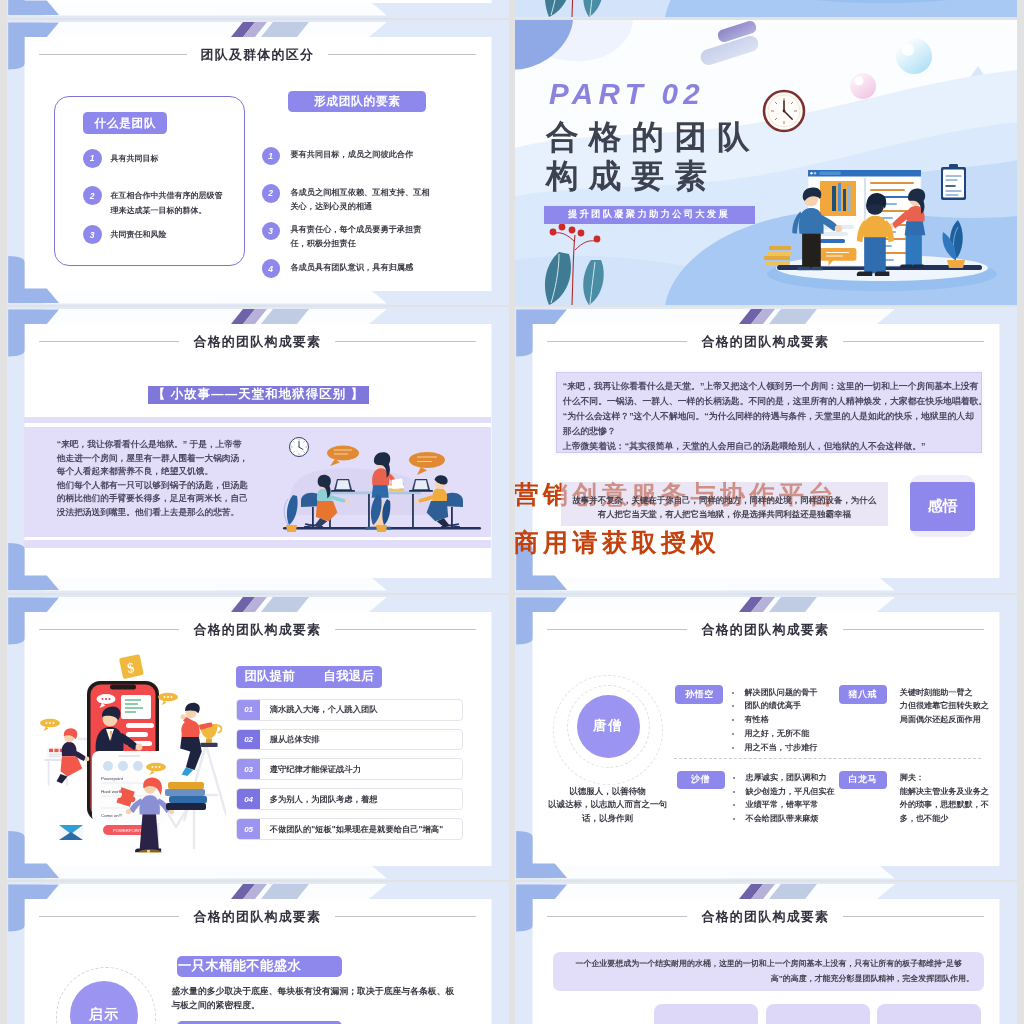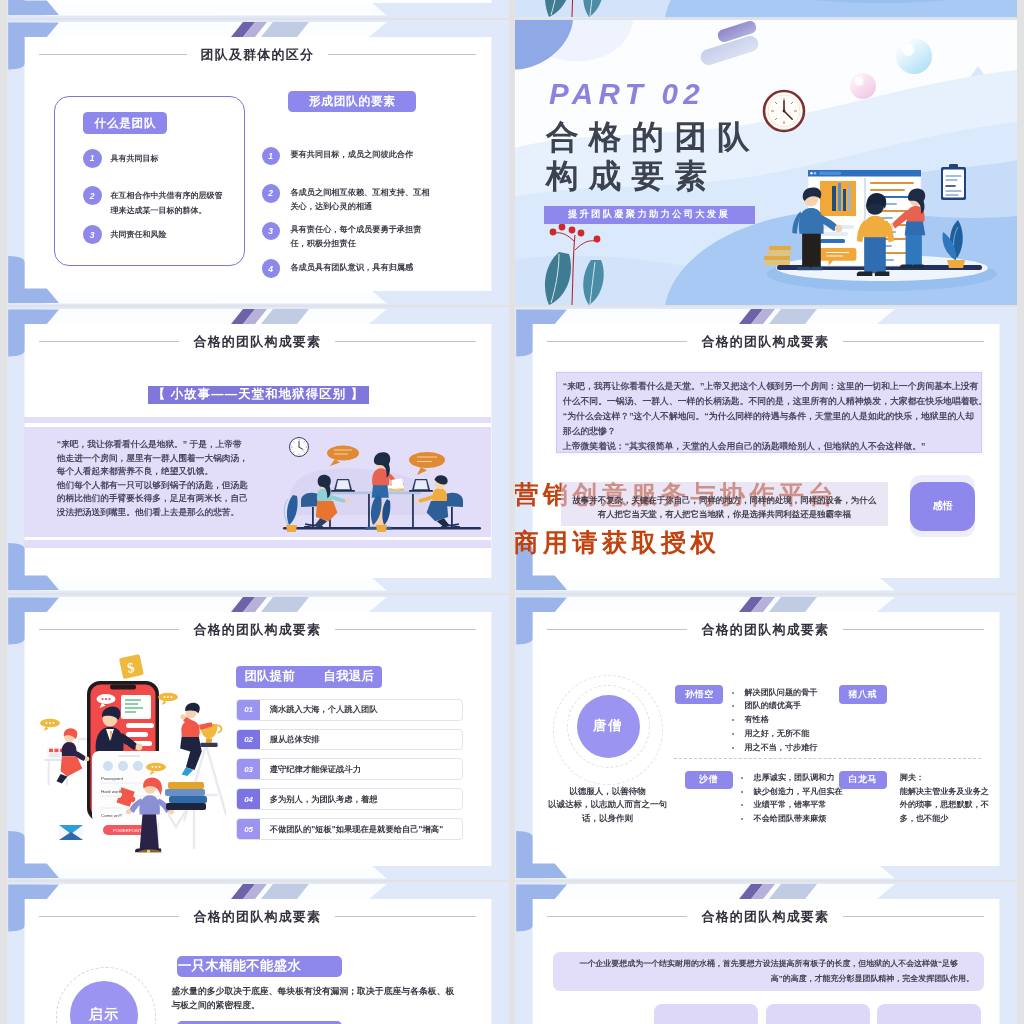--- a/index.html
+++ b/index.html
@@ -49,21 +49,21 @@
        border:1px solid #7d74d8;border-radius:15px;}
   .s1-pill{position:absolute;left:27.9px;top:15px;width:83.7px;height:21.3px;font-size:11.6px;
        letter-spacing:0.8px;border-radius:4.5px;text-indent:0.8px;}
   .s1-row{position:absolute;left:27.5px;width:140px;display:flex;gap:9px;align-items:flex-start;}
   .s1-row:nth-of-type(2){top:51.5px}
   .s1-row:nth-of-type(3){top:89px}
   .s1-row:nth-of-type(4){top:128px}
   .s1-row .num{width:18.8px;height:18.8px;font-size:8.5px;margin-top:0px;}
   .s1-row .txt{font-size:8px;line-height:15px;font-weight:bold;padding-top:2px;}
   .s1-right{position:absolute;left:249px;top:71.7px;width:215px;}
-  .s1-pill2{position:absolute;left:32.5px;top:0;width:128px;height:21.2px;font-size:11.8px;
+  .s1-pill2{position:absolute;left:32.5px;top:0;width:138px;height:21.2px;font-size:11.8px;
        letter-spacing:0.6px;border-radius:4.5px;text-indent:0.6px;}
   .s1-row2{position:absolute;left:6px;width:188px;display:flex;gap:10.5px;align-items:flex-start;}
   .s1-row2:nth-of-type(2){top:55.7px}
   .s1-row2:nth-of-type(3){top:93px}
   .s1-row2:nth-of-type(4){top:130.5px}
   .s1-row2:nth-of-type(5){top:168.3px}
   .s1-row2 .num{width:18.4px;height:18.4px;font-size:8.5px;margin-top:0px;}
   .s1-row2 .txt{font-size:8.2px;line-height:14.2px;font-weight:bold;padding-top:1.5px;width:142px;}
 
   
@@ -83,22 +83,22 @@
       background:#e2defa;border:2px solid #fbfaff;outline:1px solid #cfc8f0;outline-offset:-3px;
       font-size:8.85px;line-height:15.1px;font-weight:bold;color:#4c4760;letter-spacing:0px;
       white-space:nowrap;}
   .s4-quote .ctr{}
   .s4-note{position:absolute;left:46.3px;top:174.6px;width:327px;height:44.4px;
       box-sizing:border-box;padding-top:11px;
       background:rgba(216,210,236,0.55);font-size:8.45px;line-height:14.5px;font-weight:bold;color:#46424f;
       text-align:center;white-space:nowrap;}
   .s4-badge{position:absolute;left:395.7px;top:168.3px;width:65px;height:62px;border-radius:11px;
       background:#efedfa;display:flex;align-items:center;justify-content:center;}
-  .s4-badge-in{width:70px;height:49px;border-radius:13px;background:#8e87ec;color:#fff;
-      font-size:10px;font-weight:bold;display:flex;align-items:center;justify-content:center;}
+  .s4-badge-in{width:70px;height:49px;border-radius:3px;background:#8e87ec;color:#fff;
+      font-size:15px;font-weight:bold;display:flex;align-items:center;justify-content:center;}
   .wm{position:absolute;left:-1px;top:163px;font-size:25px;font-weight:bold;color:#c2410c;
       line-height:48px;letter-spacing:4.5px;pointer-events:none;white-space:nowrap;}
   
   .s5-illo{position:absolute;left:19px;top:58px;width:184px;height:197px;}
   .s5-pill{position:absolute;left:229.8px;top:71.2px;width:146px;height:22px;font-size:12.4px;
       letter-spacing:0.3px;border-radius:4px;}
   .s5-pill .sp{display:inline-block;width:28.3px;}
   .s5-list{position:absolute;left:229.5px;top:104.2px;width:227px;}
   .s5-row{position:relative;height:21.9px;box-sizing:border-box;margin-bottom:8px;border:1px solid #e4e3ea;
       border-radius:4px;display:flex;align-items:center;background:#fff;}
@@ -123,21 +123,21 @@
   .s6-q{position:absolute;display:flex;gap:0;}
   .s6-tag{width:48px;height:18.7px;font-size:9px;border-radius:4px;flex:none;letter-spacing:.5px;}
   .s6-ul{margin:0;padding:0 0 0 8.8px;list-style:none;}
   .s6-ul li{position:relative;font-size:8.1px;line-height:13.8px;font-weight:bold;color:#3b3b46;
       padding-left:12.3px;white-space:nowrap;}
   .s6-ul li:before{content:"";position:absolute;left:0;top:6px;width:2px;height:2px;
       border-radius:50%;background:#6c6c78;}
   .s6-pl{padding-left:13px;font-size:8.1px;line-height:13.8px;font-weight:bold;color:#3b3b46;white-space:nowrap;}
   .q1{left:160.9px;top:90.8px;}
   .q2{left:324.3px;top:90.8px;}
-  .q3{left:170px;top:176px;}
+  .q3{left:162px;top:176px;}
   .q4{left:324.3px;top:176px;}
   .q1 .s6-ul,.q3 .s6-ul{margin-top:0.3px}
   .q2 .s6-pl,.q4 .s6-pl{margin-top:0.3px}
   
   .s7-ring{position:absolute;left:49px;top:85px;width:98px;height:98px;border-radius:50%;
       border:1px dashed #d4d4dd;}
   .s7-circle{position:absolute;left:63.4px;top:98.7px;width:68.5px;height:68.5px;border-radius:50%;
       background:#9b94f0;color:#fff;font-size:14px;font-weight:bold;letter-spacing:1.5px;
       display:flex;align-items:center;justify-content:center;}
   .s7-pill{position:absolute;left:170.4px;top:74.1px;width:165.5px;height:20.7px;font-size:13.3px;
@@ -1071,20 +1071,25 @@
         <ul class="s6-ul">
           <li>解决团队问题的骨干</li>
           <li>团队的绩优高手</li>
           <li>有性格</li>
           <li>用之好，无所不能</li>
           <li>用之不当，寸步难行</li>
         </ul>
       </div>
       <div class="s6-q q2">
         <div class="s6-tag pill">猪八戒</div>
+        <div class="s6-pl">
+          <div>关键时刻能助一臂之</div>
+          <div>力但很难靠它扭转失败之</div>
+          <div>局面偶尔还起反面作用</div>
+        </div>
       </div>
       <div class="s6-q q3">
         <div class="s6-tag pill">沙僧</div>
         <ul class="s6-ul">
           <li>忠厚诚实，团队调和力</li>
           <li>缺少创造力，平凡但实在</li>
           <li>业绩平常，错率平常</li>
           <li>不会给团队带来麻烦</li>
         </ul>
       </div>
@@ -1149,21 +1154,21 @@
     <path d="M248,2 L260,2 L248,17 L236,17 Z" fill="#b6b1d8"></path>
     <path d="M266,2 L302,2 L290,17 L254,17 Z" fill="#c0cbe4"></path>
   </g>
 </svg></div>
       <div class="sec-title">
         <span class="ln"></span>
         <span class="tx">合格的团队构成要素</span>
         <span class="ln"></span>
       </div>
       <div class="s8-panel">
-        <div>一个企业要想成为一个结实耐用的水桶，首先要想方设法提高所有板子的长度，但地狱的人不会这样做“足够</div>
+        <div>一个企业要想成为一个结实耐用的水桶，这里的一切和上一个房间基本上没有，只有让所有的板子都维持“足够</div>
         <div class="ctr">高”的高度，才能充分彰显团队精神，完全发挥团队作用。</div>
       </div>
       <div class="s8-cards">
         <div class="s8-c"></div>
         <div class="s8-c"></div>
         <div class="s8-c"></div>
       </div>
     </div>
   </div>
 

